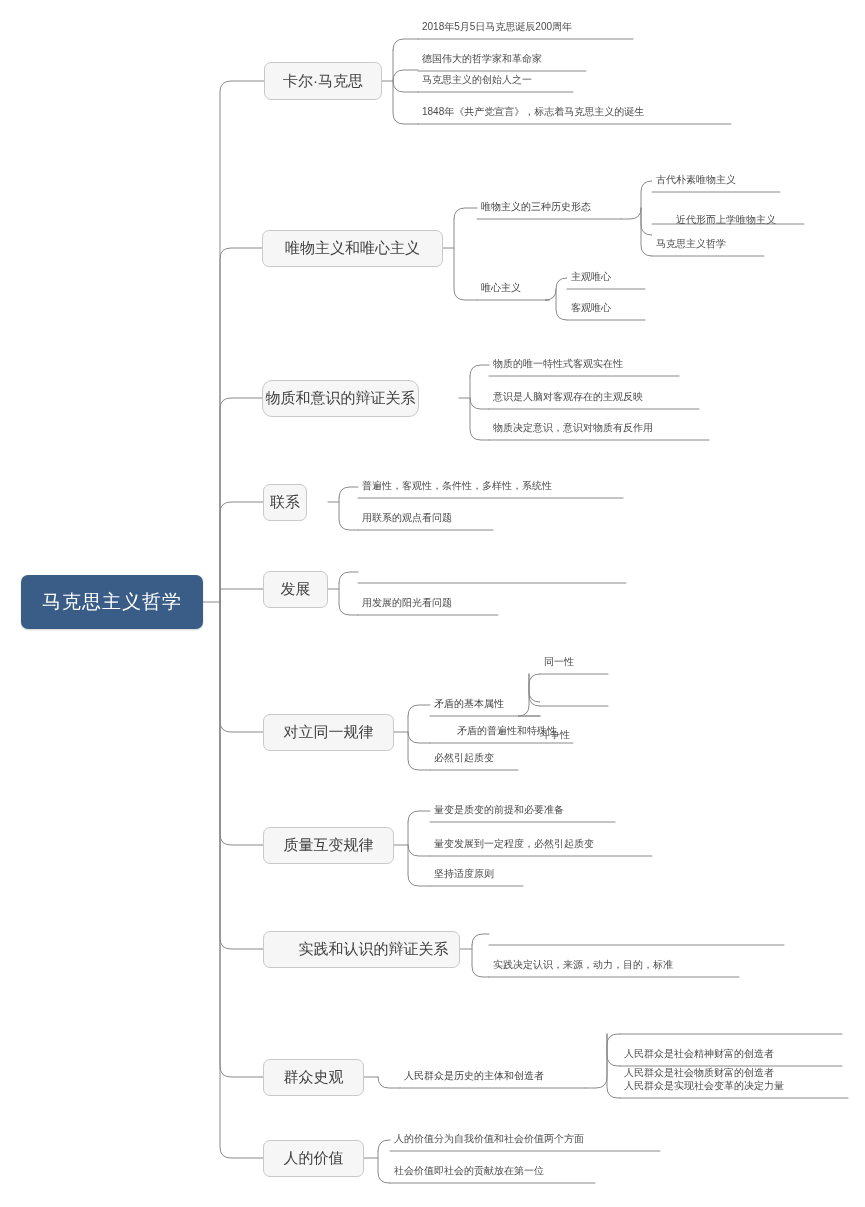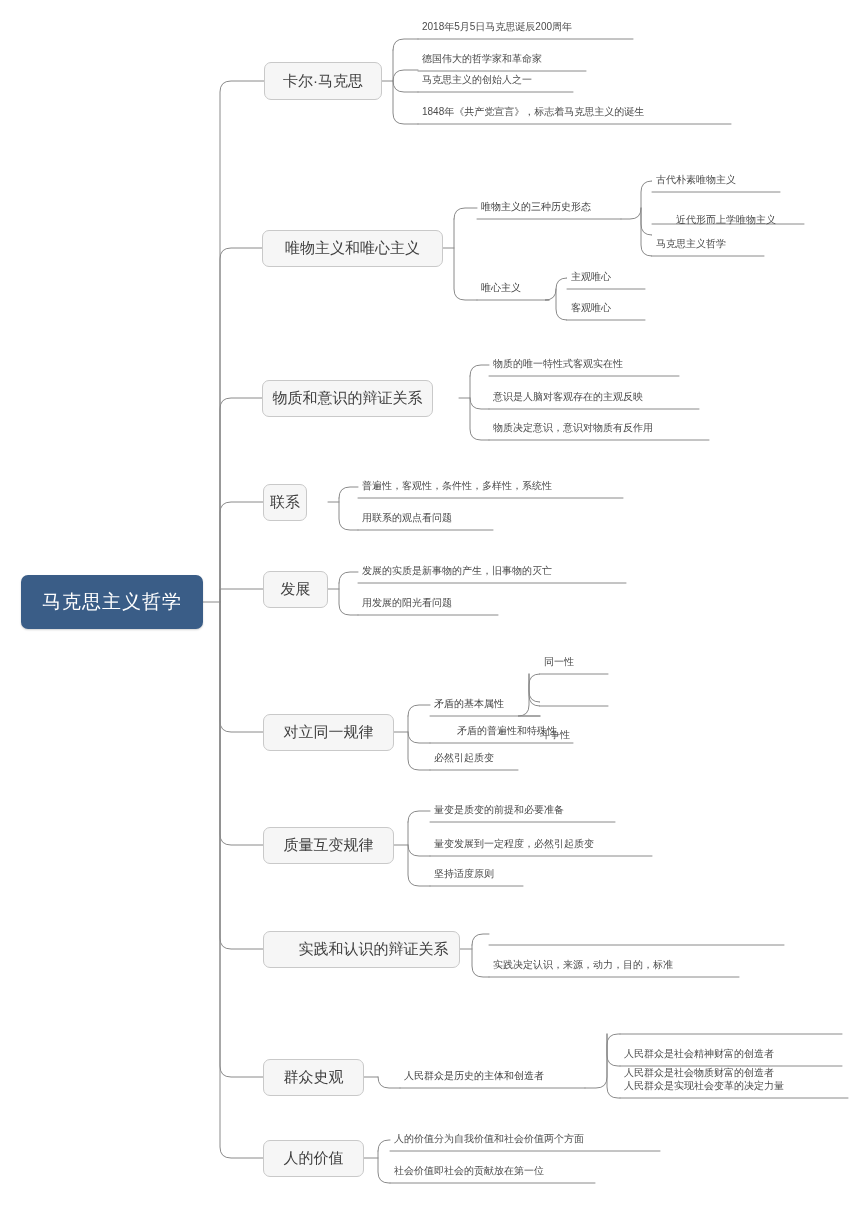--- a/index.html
+++ b/index.html
@@ -166,21 +166,21 @@
   </div>
 
   <div class="box-node" style="left:264px;top:62px;width:118px;height:38px;">
     <span>卡尔·马克思</span>
     </div>
 
   <div class="box-node" style="left:262px;top:230px;width:181px;height:37px;">
     <span>唯物主义和唯心主义</span>
     </div>
 
-  <div class="box-node" style="left:262px;top:380px;width:171px;height:37px;">
+  <div class="box-node" style="left:262px;top:380px;width:157px;height:37px;border-radius:10px;">
     <span>物质和意识的辩证关系</span>
     </div>
 
   <div class="box-node" style="left:263px;top:484px;width:44px;height:37px;">
     <span>联系</span>
     </div>
 
   <div class="box-node" style="left:263px;top:571px;width:65px;height:37px;">
     <span>发展</span>
     </div>
@@ -235,22 +235,20 @@
   <div class="text-node" style="left:489px;top:392px;">
     <span>意识是人脑对客观存在的主观反映</span></div>
   <div class="text-node" style="left:489px;top:423px;">
     <span>物质决定意识，意识对物质有反作用</span></div>
 
   <div class="text-node" style="left:358px;top:481px;">
     <span>普遍性，客观性，条件性，多样性，系统性</span></div>
   <div class="text-node" style="left:358px;top:513px;">
     <span>用联系的观点看问题</span></div>
 
-  <div class="text-node" style="left:358px;top:566px;">
-    <span>发展的实质是新事物的产生，旧事物的灭亡</span></div>
   <div class="text-node" style="left:358px;top:598px;">
     <span>用发展的阳光看问题</span></div>
 
   <div class="text-node plain" style="left:430px;top:699px;">
     <span>矛盾的基本属性</span></div>
   <div class="text-node" style="left:540px;top:657px;">
     <span>同一性</span></div>
   <div class="text-node" style="left:536px;top:689px;margin-top:41px;">
     <span>斗争性</span></div>
   <div class="text-node" style="left:430px;top:726px;margin-left:23px;">

